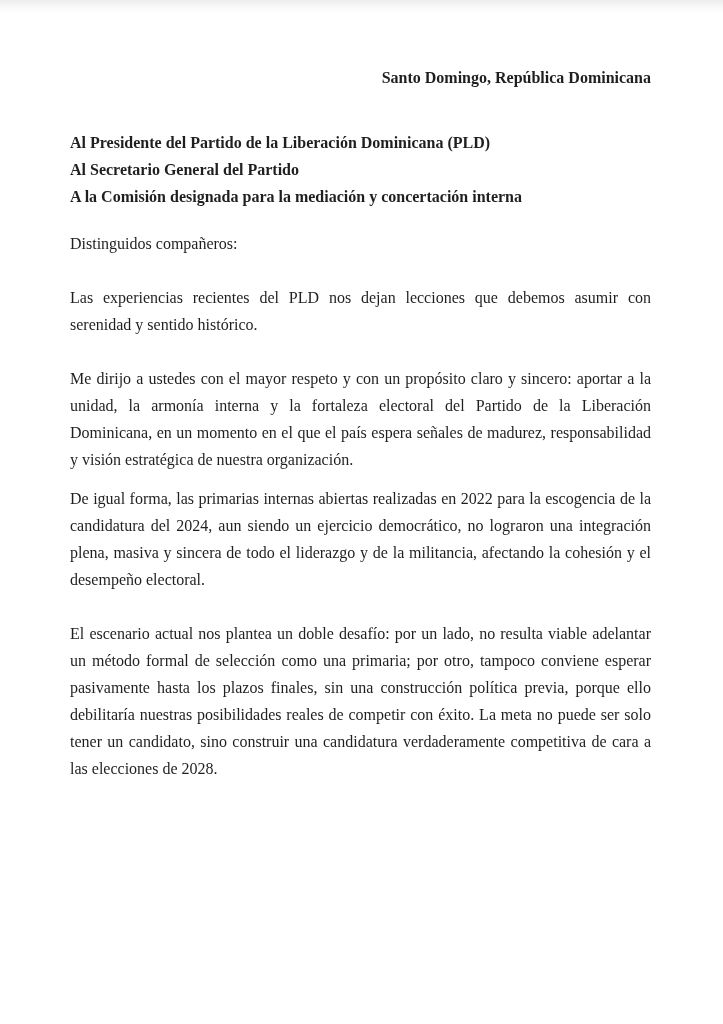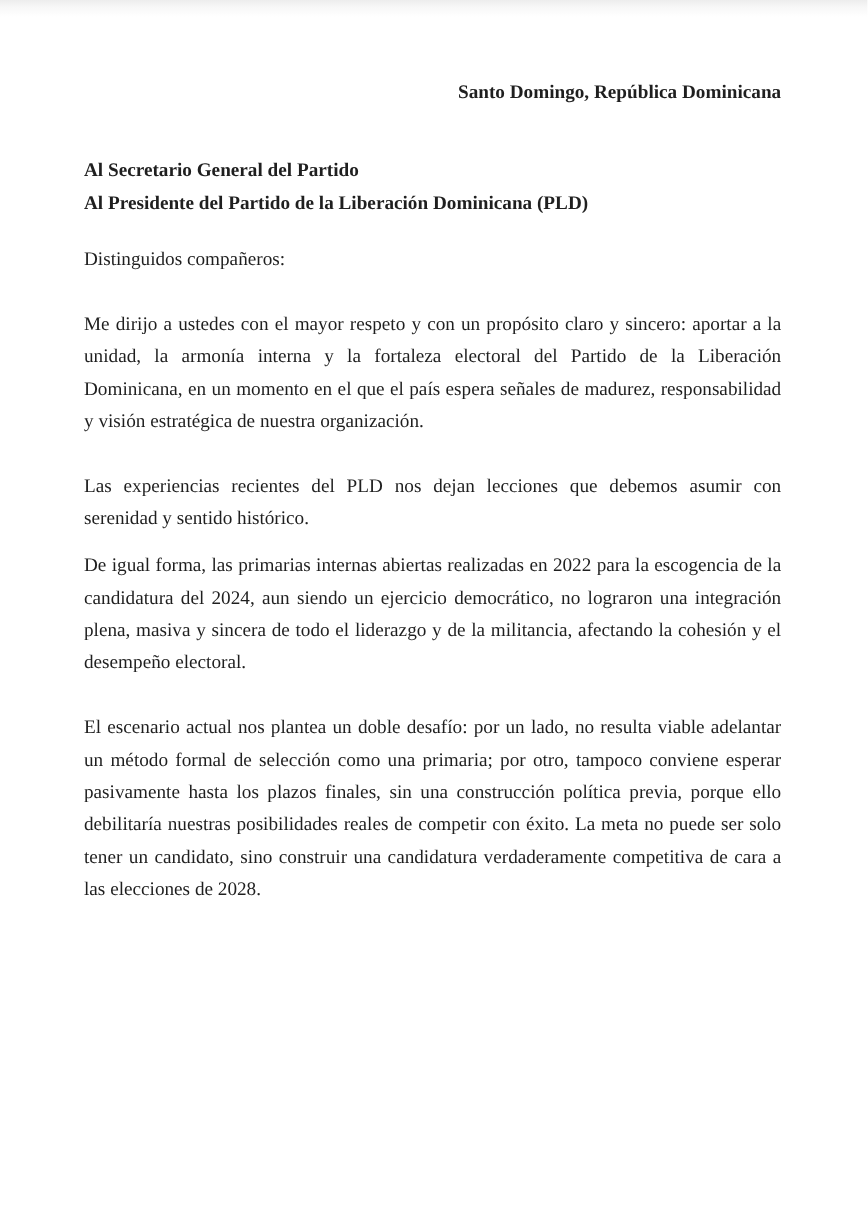--- a/index.html
+++ b/index.html
@@ -61,27 +61,28 @@
 
 <div class="top-shade"></div>
 
 <div class="page">
 
   <div class="dateline">
     <div>Santo Domingo, República Dominicana</div>
   </div>
 
   <div class="recipients">
+    <div>Al Presidente del Partido de la Liberación Dominicana (PLD)</div>
     <div>Al Secretario General del Partido</div>
-    <div>Al Presidente del Partido de la Liberación Dominicana (PLD)</div>
+    <div>A la Comisión designada para la mediación y concertación interna</div>
   </div>
 
   <div class="salutation">Distinguidos compañeros:</div>
 
   <div class="body-text">
+    <p>Las experiencias recientes del PLD nos dejan lecciones que debemos asumir con serenidad y sentido histórico.</p>
     <p>Me dirijo a ustedes con el mayor respeto y con un propósito claro y sincero: aportar a la unidad, la armonía interna y la fortaleza electoral del Partido de la Liberación Dominicana, en un momento en el que el país espera señales de madurez, responsabilidad y visión estratégica de nuestra organización.</p>
-    <p>Las experiencias recientes del PLD nos dejan lecciones que debemos asumir con serenidad y sentido histórico.</p>
     <p class="no-gap">De igual forma, las primarias internas abiertas realizadas en 2022 para la escogencia de la candidatura del 2024, aun siendo un ejercicio democrático, no lograron una integración plena, masiva y sincera de todo el liderazgo y de la militancia, afectando la cohesión y el desempeño electoral.</p>
     <p>El escenario actual nos plantea un doble desafío: por un lado, no resulta viable adelantar un método formal de selección como una primaria; por otro, tampoco conviene esperar pasivamente hasta los plazos finales, sin una construcción política previa, porque ello debilitaría nuestras posibilidades reales de competir con éxito. La meta no puede ser solo tener un candidato, sino construir una candidatura verdaderamente competitiva de cara a las elecciones de 2028.</p>
 
   </div>
 
 </div>
 
 </body></html>

